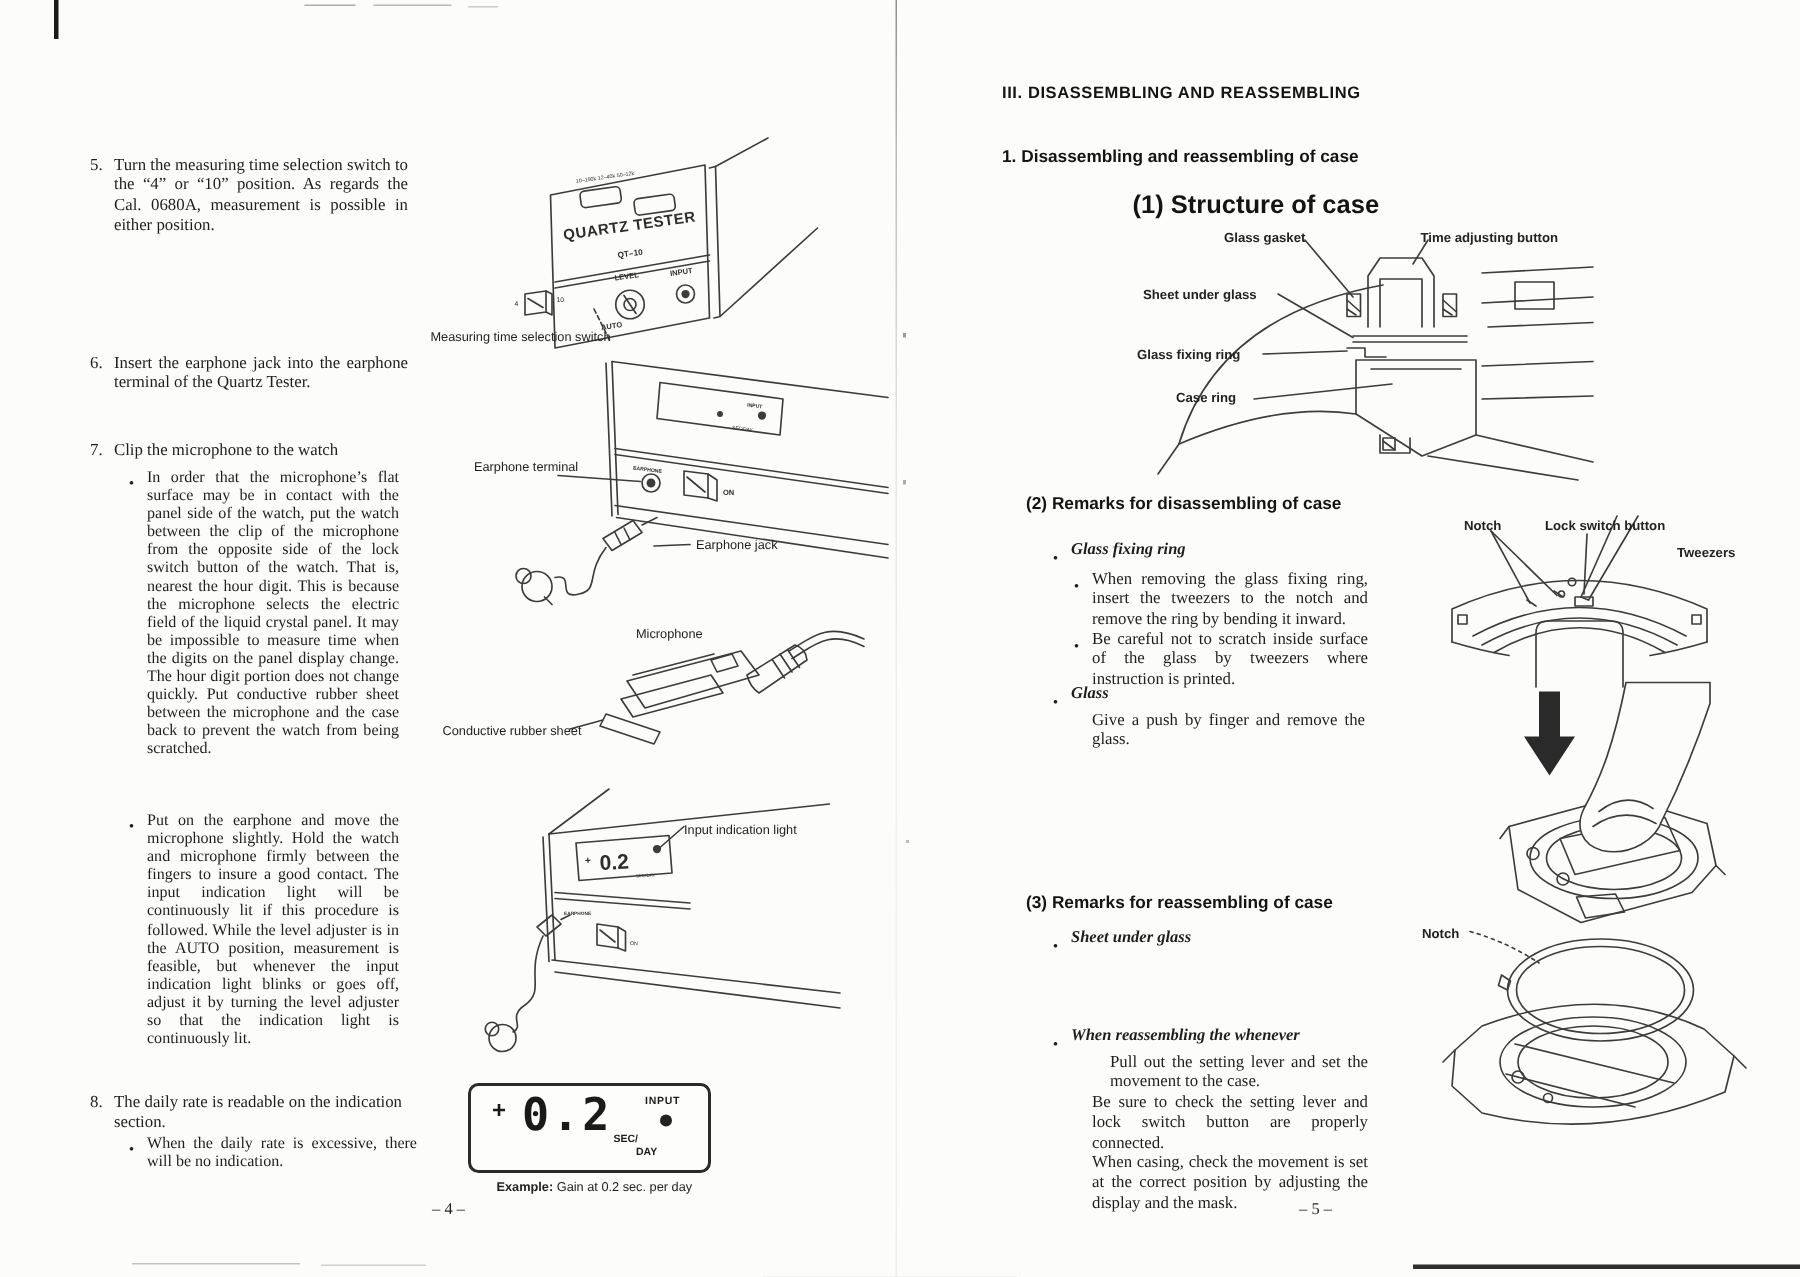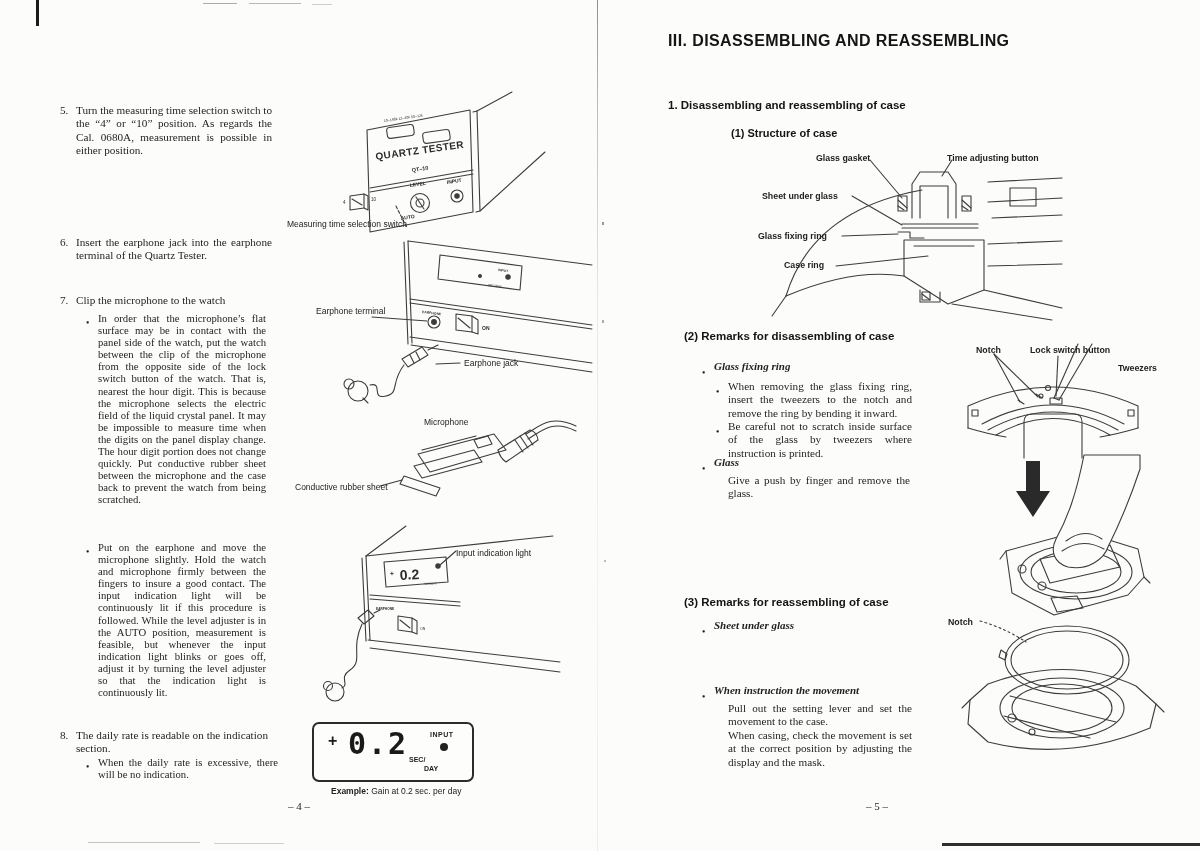--- a/index.html
+++ b/index.html
@@ -187,23 +187,23 @@
     <span style="left:34px;top:2px;font-size:30px;font-weight:bold;font-family:'DejaVu Sans Mono',monospace;letter-spacing:2px;">0.2</span>
     <span style="left:95px;top:32px;font-size:7px;font-weight:bold;">SEC/</span>
     <span style="left:110px;top:41px;font-size:7px;font-weight:bold;">DAY</span>
     <span style="left:116px;top:7px;font-size:7px;font-weight:bold;letter-spacing:0.5px;">INPUT</span>
     <div style="position:absolute;left:126px;top:19px;width:8px;height:8px;border-radius:50%;background:#222;"></div>
   </div>
   <div class="lbl" style="left:331px;top:786px;">
     <span style="font-weight:bold;text-align:right;">Example:</span><span> Gain at 0.2 sec. per day</span>
   </div>
 
-  <div class="h-sans" style="left:668px;top:32px;font-size:16px;letter-spacing:0.4px;">III. DISASSEMBLING AND REASSEMBLING</div>
+  <div class="h-sans" style="left:668px;top:56px;font-size:11px;letter-spacing:0.4px;">III. DISASSEMBLING AND REASSEMBLING</div>
   <div class="h-sans" style="left:668px;top:99px;font-size:11.5px;">1.  Disassembling and reassembling of case</div>
-  <div class="h-sans" style="left:684px;top:127px;font-size:11px;padding-left:47px;">(1)   Structure of case</div>
+  <div class="h-sans" style="left:708px;top:127px;font-size:17px;padding-left:47px;">(1)   Structure of case</div>
 
   <svg style="left:752px;top:148px;" width="310" height="172" viewBox="0 0 310 172">
     <g class="ln">
       <path d="M34,148 Q60,62 170,42"></path>
       <path d="M34,148 L20,168"></path>
       <path d="M160,70 L160,36 L168,24 L196,24 L204,36 L204,70"></path>
       <path d="M168,70 L168,38 L196,38 L196,70"></path>
       <rect x="146" y="48" width="9" height="15"></rect>
         <path d="M146,52 L155,60"></path>
         <path d="M146,58 L152,62"></path>
@@ -297,23 +297,24 @@
         <path d="M70,96 Q90,82 112,94"></path>
     </g>
   </svg>
 
   <div class="h-sans" style="left:684px;top:596px;font-size:11.5px;">(3)   Remarks for reassembling of case</div>
 
   <span class="bdot" style="left:702px;top:621px;"></span>
   <span class="ihead" style="left:714px;top:619px;">Sheet under glass</span>
 
   <span class="bdot" style="left:702px;top:686px;"></span>
-  <span class="ihead" style="left:714px;top:684px;">When instruction the movement</span>
+  <span class="ihead" style="left:714px;top:684px;">When reassembling the whenever</span>
   <div class="abs" style="left:728px;top:702px;width:184px;">
-    <div class="body lg" style="position:static;">Pull out the setting lever and set the movement to the case.</div>
+    <div class="body lg" style="position:static;margin-left:12px;">Pull out the setting lever and set the movement to the case.</div>
+    <div class="body lg" style="position:static;">Be sure to check the setting lever and lock switch button are properly connected.</div>
     <div class="body lg" style="position:static;">When casing, check the movement is set at the correct position by adjusting the display and the mask.</div>
   </div>
 
   <svg style="left:940px;top:596px;" width="230" height="168" viewBox="0 0 230 168">
     <g class="ln">
       <path d="M111,2 L137,0 L143,12 L117,16 Z"></path>
       <ellipse cx="127" cy="64" rx="62" ry="34"></ellipse>
       <ellipse cx="127" cy="64" rx="56" ry="29"></ellipse>
       <path d="M67,58 L61,54 L59,61 L65,64 Z"></path>
       <path d="M40,25 C58,30 74,38 86,46" stroke-dasharray="2,3"></path>

